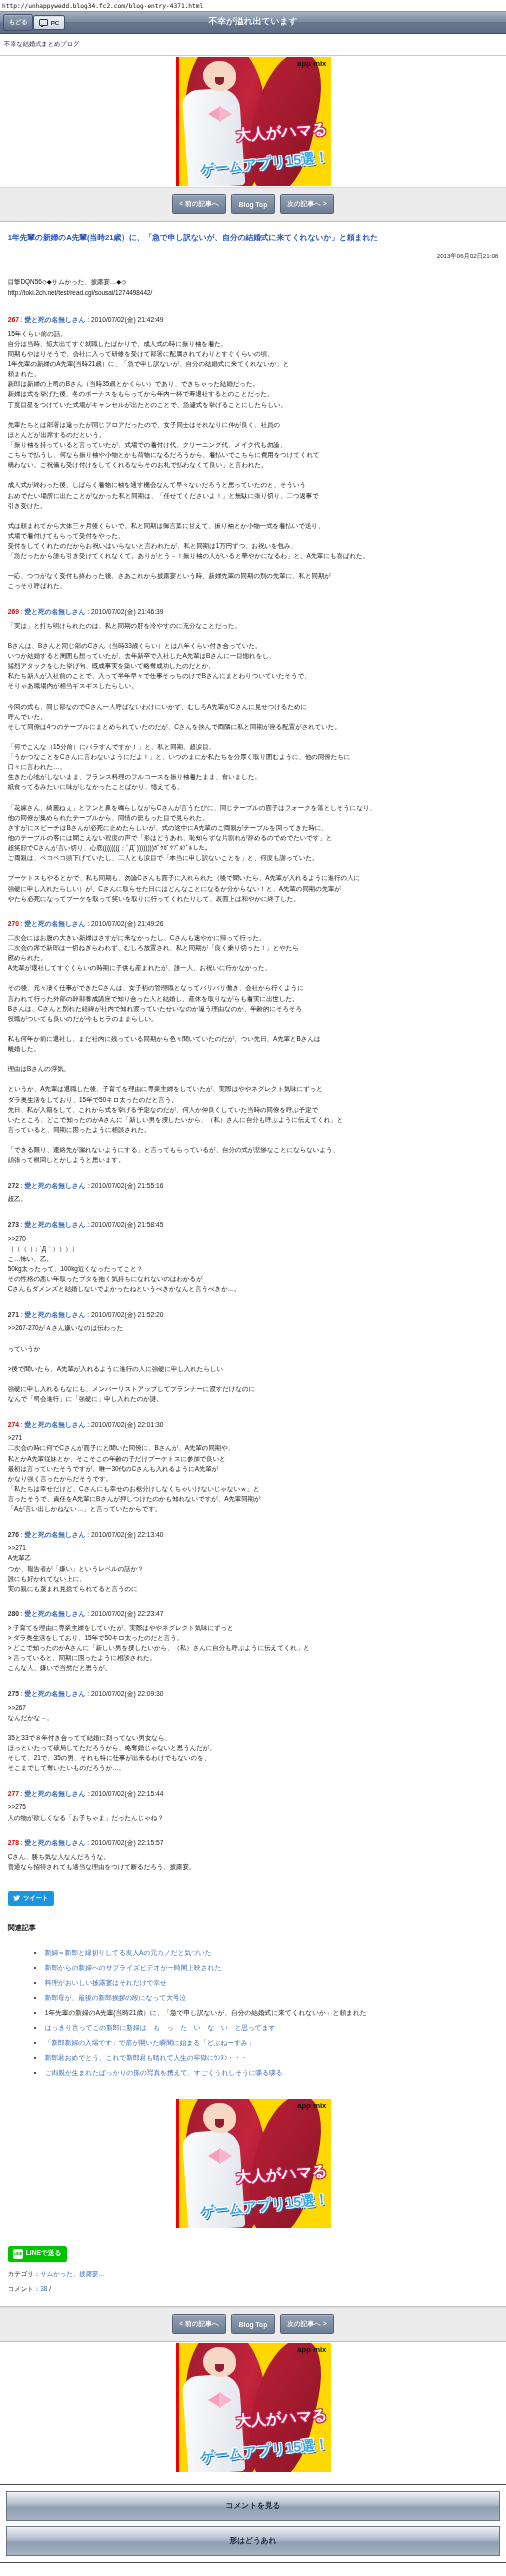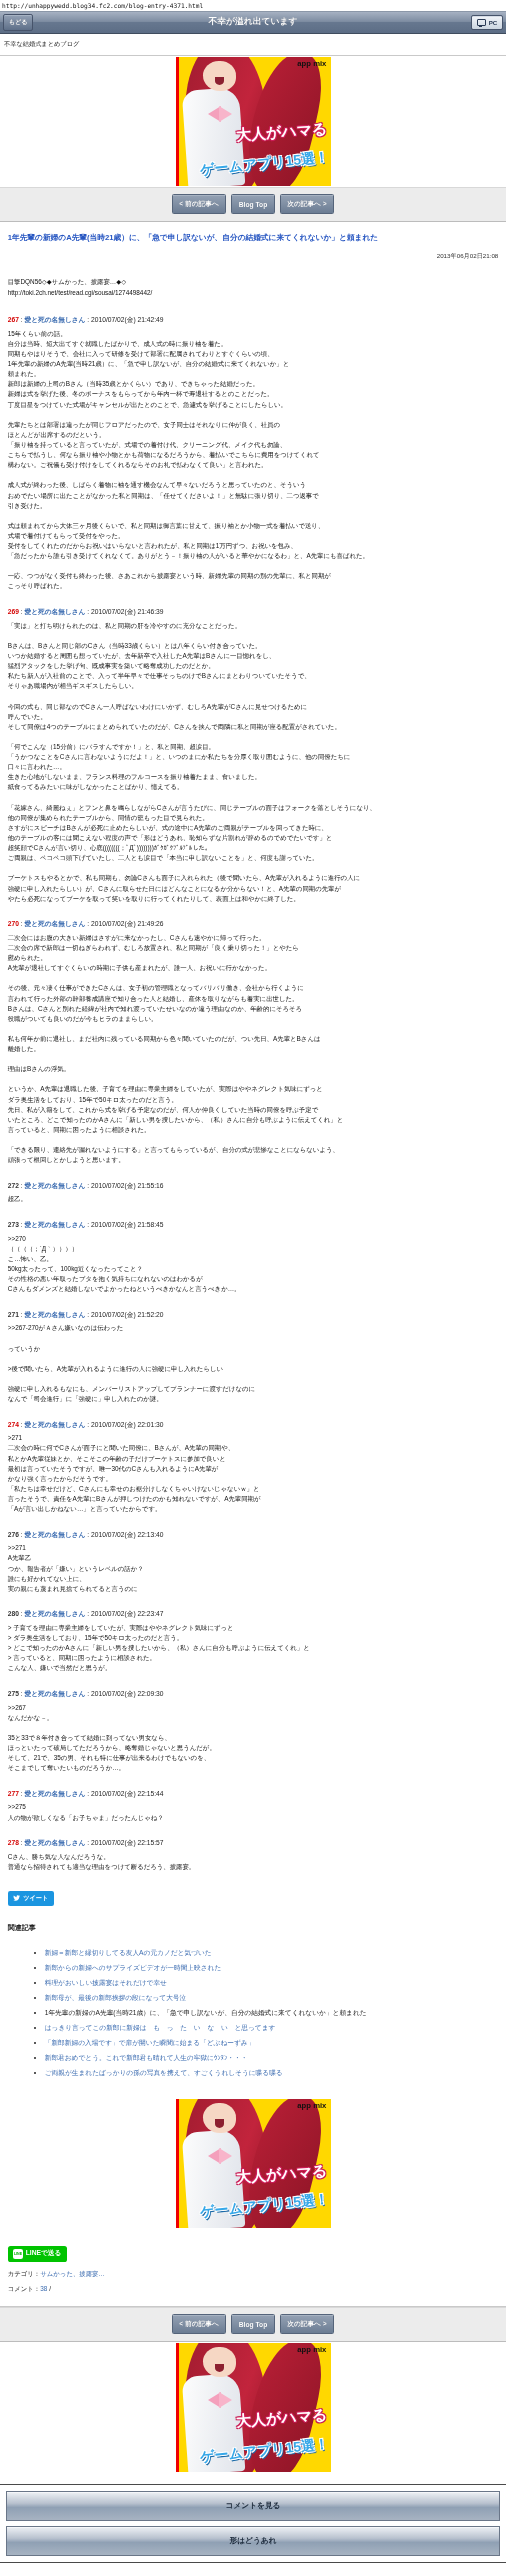--- a/index.html
+++ b/index.html
@@ -5,21 +5,21 @@
   html,body{margin:0;padding:0;background:#fff;color:#222;
     font-family:"Liberation Sans","DejaVu Sans",sans-serif;}
   .page{width:506px;margin:0 auto;background:#fff;}
 
   
   .url-line{font-family:"DejaVu Sans Mono",monospace;font-size:6.2px;color:#111;padding:1.5px 2.1px 2.1px;}
 
   
   .appbar{height:21.6px;background:linear-gradient(#a6b1c2,#7e8da2 45%,#66778f 50%,#5c6d85);
     border-top:0.5px solid #8b97a8;border-bottom:1.5px solid #3f4c5e;
-    display:flex;align-items:center;justify-content:space-between;padding:0 3.1px;position:relative;}
+    display:flex;align-items:center;justify-content:flex-start;padding:0 3.1px;position:relative;}
   .appbar-title{position:absolute;left:0;right:0;text-align:center;color:#fff;font-weight:bold;
     font-size:8.8px;text-shadow:0 -0.5px 0.5px #39465a;pointer-events:none;}
   .hdr-btn{background:linear-gradient(#93a1b5,#5e6f88);border:0.5px solid #46536a;border-radius:2.1px;
     color:#fff;font-size:6.2px;font-weight:bold;padding:3.1px 4.6px;text-shadow:0 -0.5px 0 #3c4a5e;
     box-shadow:inset 0 0.5px 0 #bcc6d4;cursor:pointer;display:inline-flex;align-items:center;gap:2.6px;}
   .hdr-btn.pc{background:linear-gradient(#f2f5f9,#ccd5e0);color:#2a3a55;text-shadow:none;}
   .mon-ico{display:inline-block;width:7.2px;height:5.2px;border:1px solid #2a3a55;border-radius:1px;position:relative;}
   .mon-ico:after{content:"";position:absolute;left:1.5px;bottom:-2.1px;width:2.1px;height:1px;background:#2a3a55;}
 
   .subtitle{font-size:6.2px;color:#222;padding:6.2px 4.1px 5.2px;}

